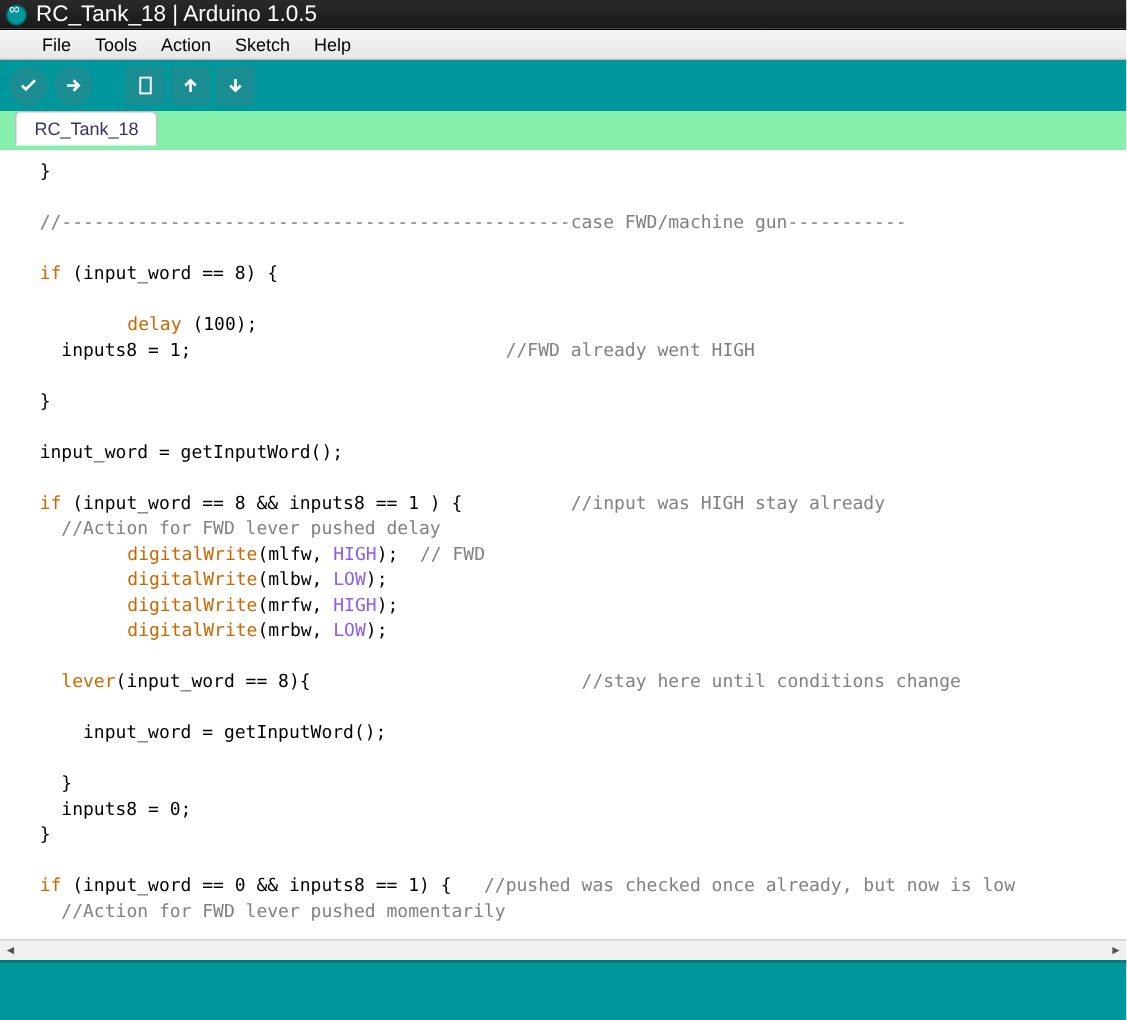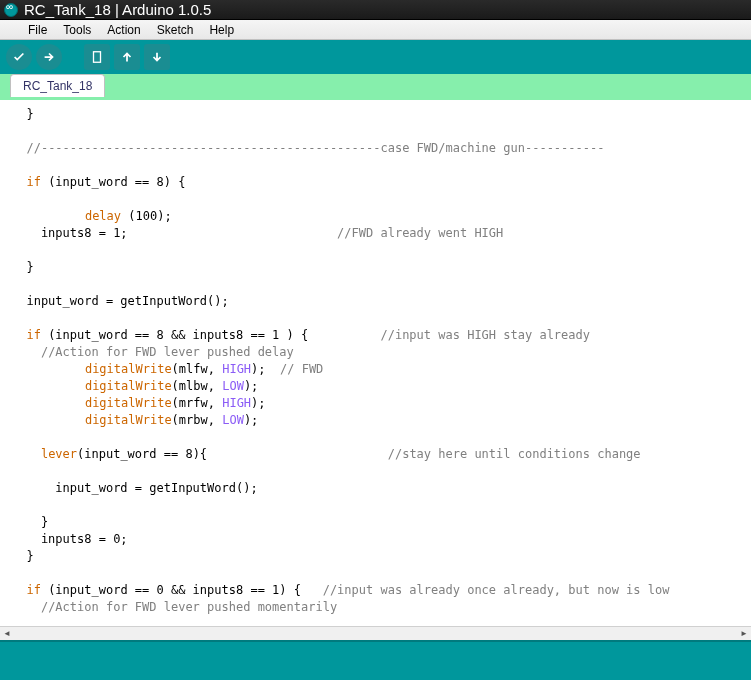--- a/index.html
+++ b/index.html
@@ -201,21 +201,21 @@
     <span class="fn">digitalWrite</span>(mrbw, <span class="cn">LOW</span>);
   
     <span class="kw">lever</span>(input_word == 8){                         <span class="cm">//stay here until conditions change</span>
   
       input_word = getInputWord();
   
     }
     inputs8 = 0;
   }
   
-  <span class="kw">if</span> (input_word == 0 &amp;&amp; inputs8 == 1) {   <span class="cm">//input was already once already, but now is low</span>
+  <span class="kw">if</span> (input_word == 0 &amp;&amp; inputs8 == 1) {   <span class="cm">//pushed was checked once already, but now is low</span>
     <span class="cm">//Action for FWD lever pushed momentarily</span></div>
 </div>
 
 <div class="hscroll">
   <div class="arrow">◄</div>
   <div class="track"></div>
   <div class="arrow">►</div>
 </div>
 
 <div class="console"></div>

